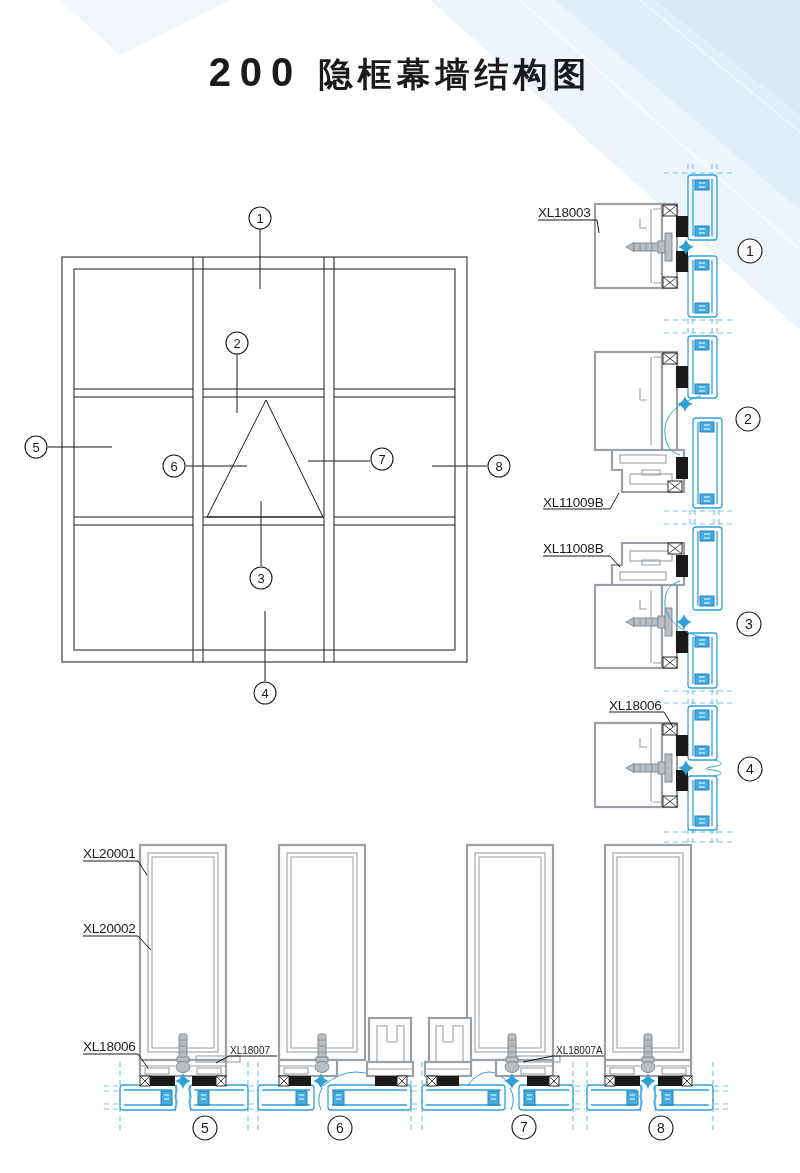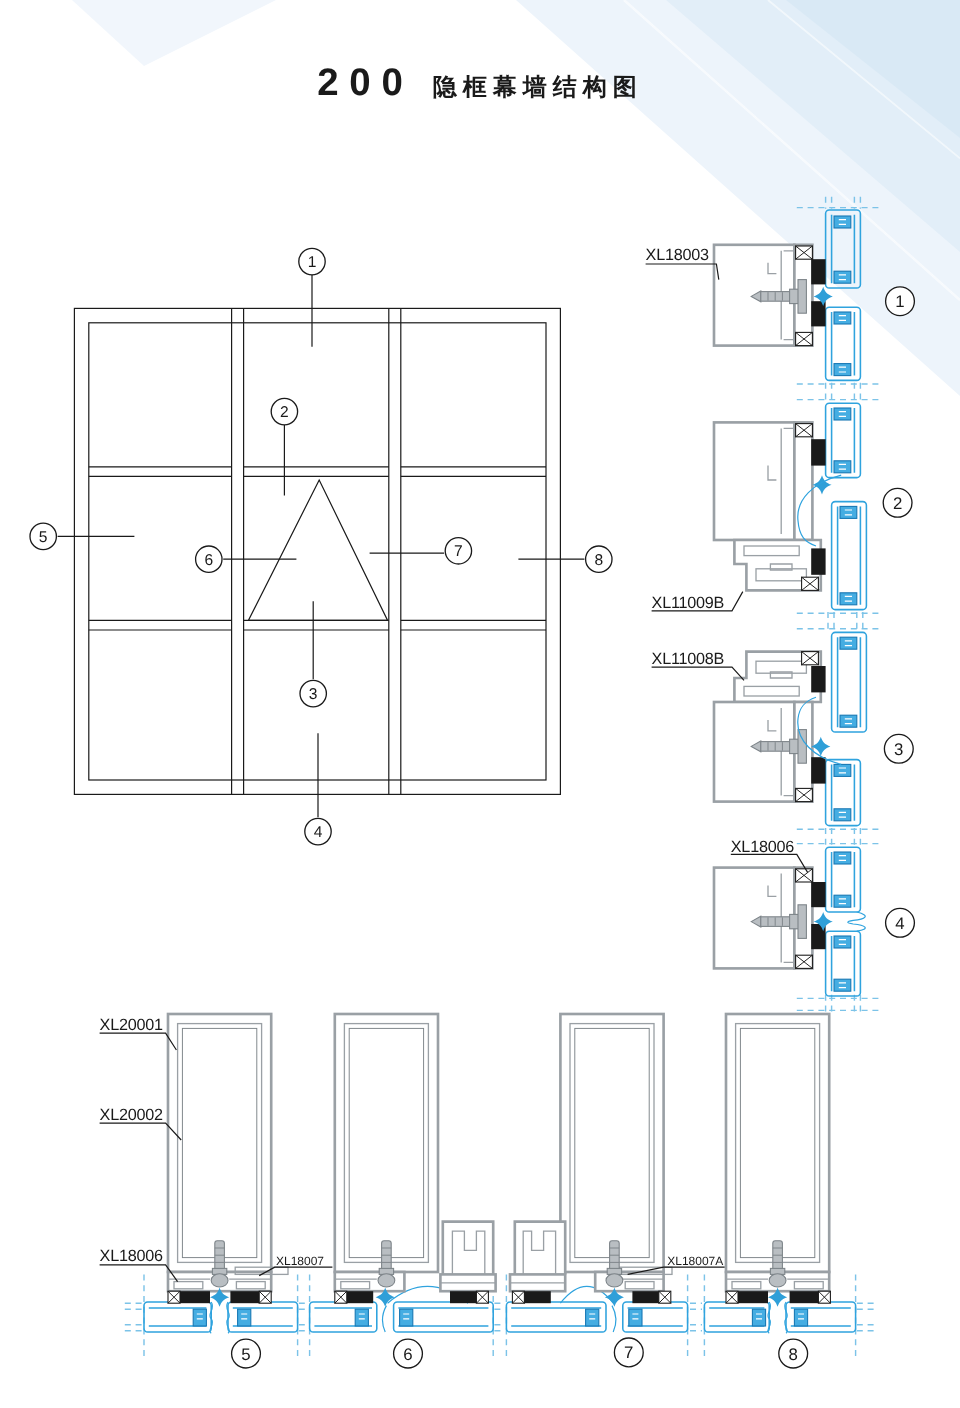--- a/index.html
+++ b/index.html
@@ -1,21 +1,21 @@
 <!DOCTYPE html>
 <html style="--ink: #1a1a1a; --aluminum: #9aa0a5; --aluminum-dark: #7d8489; --aluminum-fill: #b9bec2; --glass-blue: #2fa3de; --glass-dash: #7cc3e8; --spacer-fill: #45ade2; --spacer-border: #1777b3; --screw-blue: #2f9fd8; --wash1: #edf4fb; --wash2: #e2eef8; --wash3: #d9e9f5;"><head>
 <meta charset="utf-8">
 <style>
   html,body{margin:0;padding:0;background:#fff;}
   #page{position:relative;width:800px;height:1173px;background:#fff;overflow:hidden;
         font-family:"Liberation Sans",sans-serif;}
   #title{position:absolute;top:50px;left:0;width:100%;display:flex;justify-content:center;
          align-items:baseline;gap:16px;color:var(--ink);}
-  #title .code{font-size:32px;font-weight:700;letter-spacing:9px;}
-  #title .name{font-size:20px;font-weight:700;letter-spacing:5px;}
+  #title .code{font-size:40px;font-weight:700;letter-spacing:9px;}
+  #title .name{font-size:34px;font-weight:700;letter-spacing:5px;}
   svg{position:absolute;top:0;left:0;}
   .thin{stroke:var(--ink);stroke-width:1;fill:none;}
   .al2{stroke:var(--aluminum);stroke-width:2.2;fill:#fff;}
   .al1{stroke:var(--aluminum);stroke-width:1.1;fill:none;}
   .al0{stroke:var(--aluminum-dark);stroke-width:0.8;fill:none;}
   .alf{fill:var(--aluminum-fill);stroke:var(--aluminum-dark);stroke-width:0.9;}
   .gl{stroke:var(--glass-blue);stroke-width:1.3;fill:none;}
   .gl1{stroke:var(--glass-blue);stroke-width:1;fill:none;}
   .dash{stroke:var(--glass-dash);stroke-width:1.2;fill:none;stroke-dasharray:5 4;}
   .blk{fill:var(--ink);stroke:none;}

